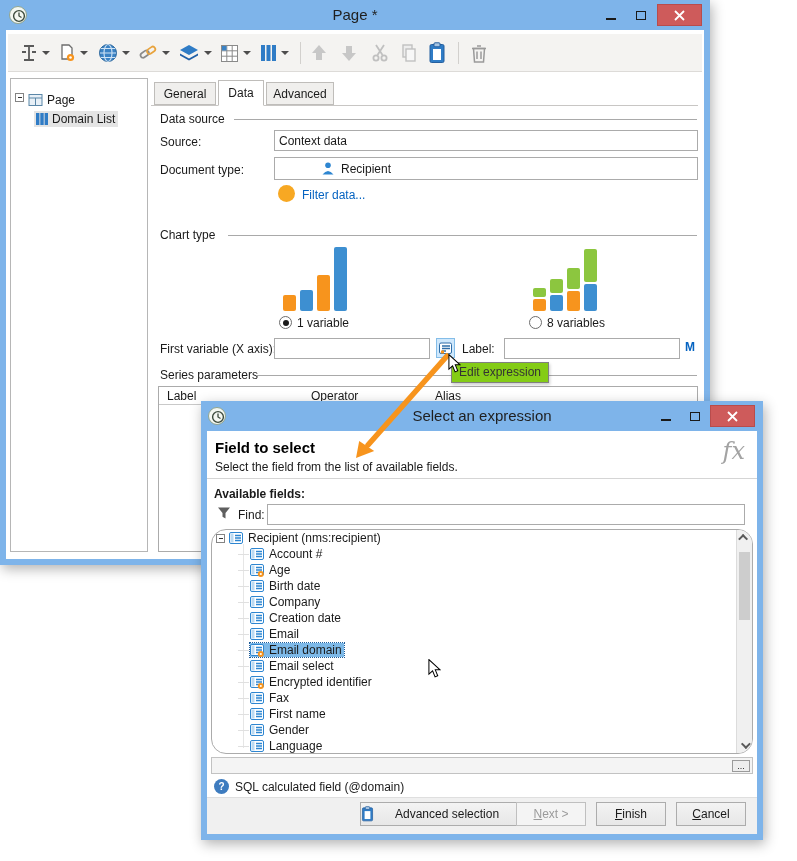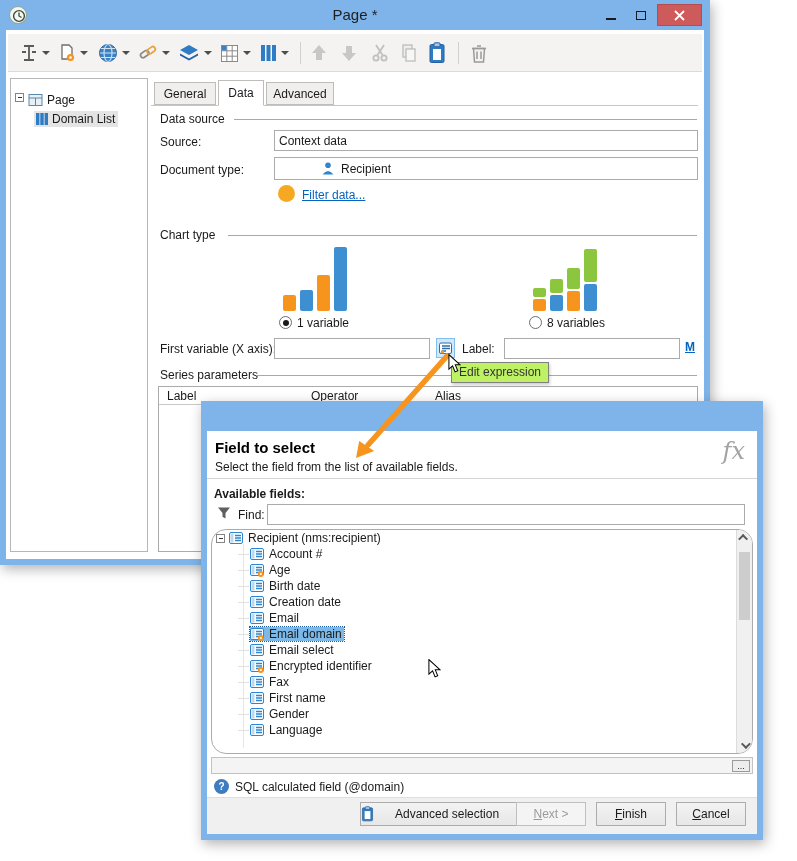--- a/index.html
+++ b/index.html
@@ -23,21 +23,21 @@
   .toolbar { position:absolute; background:#F4F3F1; border-bottom:1px solid #DDDBD8; }
   .tbbtn { position:absolute; top:5px; height:28px; display:flex; align-items:center; }
   .caret { width:0; height:0; border-left:4px solid transparent; border-right:4px solid transparent; border-top:4px solid #4d4d4d; margin-left:4px; }
   .tsep { position:absolute; top:8px; width:1px; height:22px; background:#D2D0CD; }
 
   
   .panel { position:absolute; background:#fff; border:1px solid #B6B6B6; }
   .lbl { position:absolute; white-space:nowrap; color:#1a1a1a; }
   .grpline { position:absolute; height:1px; background:#A9A9A9; }
   .tin { position:absolute; border:1px solid #ABABAB; background:#fff; font:12px "Liberation Sans",sans-serif; padding:2px 4px; color:#1a1a1a; outline:none; }
-  .link { color:#0563C1; text-decoration:underline; cursor:pointer; }
+  .link { color:#0563C1; cursor:pointer; }
   .tab { position:absolute; border:1px solid #BFBDBA; background:#F0EFED; text-align:center; line-height:22px; font-size:12px; cursor:pointer; }
   .tab.active { background:#fff; border-bottom:1px solid #fff; line-height:24px; z-index:3; }
   .radio { position:absolute; width:13px; height:13px; border:1px solid #6d6d6d; border-radius:50%; background:#fff; }
   .radio.sel::after { content:""; position:absolute; left:2.5px; top:2.5px; width:6px; height:6px; border-radius:50%; background:#1a1a1a; }
   .bar { position:absolute; border-radius:2px; }
 
   
   .listbox { position:absolute; background:#fff; border:1px solid #ABABAB; overflow:hidden; }
   .trow { position:relative; height:16px; display:flex; align-items:center; white-space:nowrap; }
   .conn { display:inline-block; width:11px; height:1px; background:#E0E0E0; margin-left:26px; margin-right:1px; }
@@ -54,21 +54,21 @@
   .chev { width:7px; height:7px; border-left:2px solid #5a5a5a; border-top:2px solid #5a5a5a; }
   .chev.up { transform:rotate(45deg) translateY(2px); }
   .chev.dn { transform:rotate(225deg) translateY(2px); }
   .sthumb { position:absolute; left:2px; width:11px; background:#CDCDCD; }
 
   
   .btn { position:absolute; height:24px; border:1px solid #ACACAC; background:linear-gradient(#F3F3F3,#E7E7E7); font:12px "Liberation Sans",sans-serif; text-align:center; line-height:22px; color:#1a1a1a; cursor:pointer; }
   .btn.disabled { color:#9B9B9B; border-color:#BFBFBF; background:#F4F4F4; cursor:default; }
   .btn u { text-decoration:underline; }
 
-  .tooltip { position:absolute; background:#bef264; border:1px solid #808080; padding:2px 7px 3px 7px; font-size:12px; color:#333; box-shadow:1px 2px 3px rgba(0,0,0,.2); z-index:30; white-space:nowrap; }
+  .tooltip { position:absolute; background:#84cc16; border:1px solid #808080; padding:2px 7px 3px 7px; font-size:12px; color:#333; box-shadow:1px 2px 3px rgba(0,0,0,.2); z-index:30; white-space:nowrap; }
 
   .hdrtitle { font-size:15px; font-weight:bold; color:#000; }
   .fx { font-family:"DejaVu Serif",serif; font-style:italic; font-size:24px; color:#A3A3A3; }
   .qicon { display:inline-flex; width:15px; height:15px; border-radius:50%; background:#3E7CBF; color:#fff; font-size:10px; font-weight:bold; align-items:center; justify-content:center; }
   .editbtn { position:absolute; width:19px; height:20px; background:#CFE8FC; border:1px solid #84BDE8; display:flex; align-items:center; justify-content:center; cursor:pointer; }
   .strip { position:absolute; background:#F4F4F4; border:1px solid #C2C2C2; }
   .minibtn { position:absolute; border:1px solid #9a9a9a; background:#EDEDED; font-size:9px; line-height:10px; text-align:center; cursor:pointer; }
 </style>
 </head>
 <body>
@@ -283,20 +283,40 @@
           <span class="lbl" style="left:152px;top:2px;">Operator</span>
           <span class="lbl" style="left:276px;top:2px;">Alias</span>
         </div>
       </div>
     </div>
   </div>
 
   <div class="tooltip" style="left:451px;top:362px;">Edit expression</div>
 
   <div class="win" style="left:201px;top:401px;width:562px;height:439px;z-index:20;">
+    <div class="titlebar">
+      <div class="appicon" style="left:7px;top:6px;">
+        <svg width="14" height="14" viewBox="0 0 14 14">
+            <circle cx="7" cy="7" r="5.4" fill="none" stroke="#3c4a3c" stroke-width="1.4"></circle>
+            <path d="M7 3.5 L7 7 L9.5 8.5" fill="none" stroke="#3c4a3c" stroke-width="1.3"></path>
+          </svg>
+      </div>
+      <div class="tb-title">Select an expression</div>
+      <div class="winbtn minb" style="left:451px;width:27px;">
+          <div class="glyph"></div>
+        </div>
+      <div class="winbtn maxb" style="left:480px;width:27px;">
+          <div class="glyph"></div>
+        </div>
+      <div class="winbtn closeb" style="left:509px;width:45px;">
+        <svg width="11" height="11" viewBox="0 0 11 11">
+            <path d="M1,1 L10,10 M10,1 L1,10" stroke="#fff" stroke-width="1.8"></path>
+          </svg>
+      </div>
+    </div>
 
     <div class="client" style="left:6px;top:30px;width:550px;height:403px;">
       <span class="hdrtitle" style="position:absolute;left:8px;top:8px;">Field to select</span>
       <span class="lbl" style="left:8px;top:29px;">Select the field from the list of available fields.</span>
       <span class="fx" style="position:absolute;right:12px;top:6px;">fx</span>
       <div style="position:absolute;left:0;top:47px;width:550px;height:1px;background:#D5D5D5;"></div>
 
       <span class="lbl" style="left:7px;top:56px;font-weight:bold;">Available fields:</span>
 
       <svg width="14" height="14" viewBox="0 0 14 14" style="position:absolute;left:10px;top:75px;">
@@ -363,20 +383,33 @@
             <div class="trow">
               <span class="conn"></span>
               <span class="selwrap">
                 <span class="ficon">
                   <svg width="14" height="14" viewBox="0 0 14 14">
                     <rect x="0.5" y="1.5" width="13" height="11" rx="1.5" fill="#fff" stroke="#2E86D1"></rect>
                     <rect x="1.5" y="2.5" width="3" height="9" fill="#BBDAF2"></rect>
                     <path d="M6 4.5 H12 M6 7 H12 M6 9.5 H12" stroke="#2E86D1" stroke-width="1.3"></path>
                   </svg>
                 </span>
+                <span class="flabel">Company</span>
+              </span>
+            </div>
+            <div class="trow">
+              <span class="conn"></span>
+              <span class="selwrap">
+                <span class="ficon">
+                  <svg width="14" height="14" viewBox="0 0 14 14">
+                    <rect x="0.5" y="1.5" width="13" height="11" rx="1.5" fill="#fff" stroke="#2E86D1"></rect>
+                    <rect x="1.5" y="2.5" width="3" height="9" fill="#BBDAF2"></rect>
+                    <path d="M6 4.5 H12 M6 7 H12 M6 9.5 H12" stroke="#2E86D1" stroke-width="1.3"></path>
+                  </svg>
+                </span>
                 <span class="flabel">Creation date</span>
               </span>
             </div>
             <div class="trow">
               <span class="conn"></span>
               <span class="selwrap">
                 <span class="ficon">
                   <svg width="14" height="14" viewBox="0 0 14 14">
                     <rect x="0.5" y="1.5" width="13" height="11" rx="1.5" fill="#fff" stroke="#2E86D1"></rect>
                     <rect x="1.5" y="2.5" width="3" height="9" fill="#BBDAF2"></rect>

